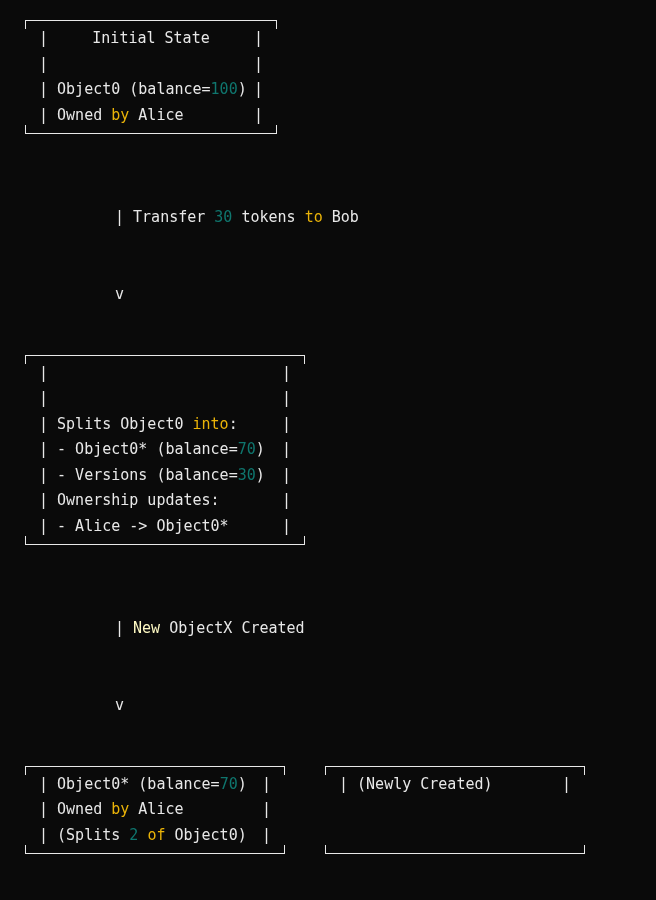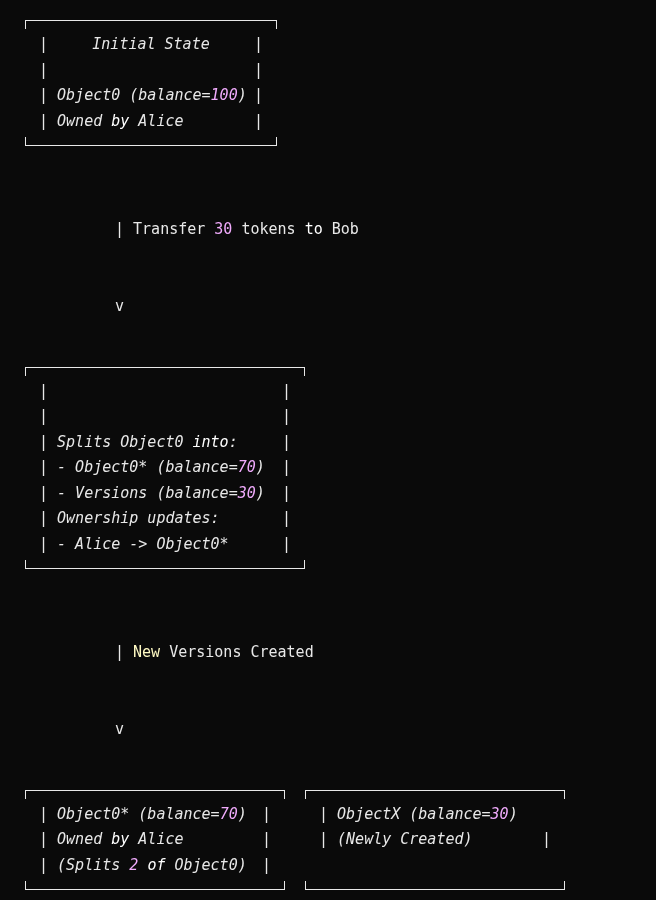--- a/index.html
+++ b/index.html
@@ -8,24 +8,23 @@
       color: #e8e8e8;
       font-family: 'Menlo', 'Monaco', 'Consolas', monospace;
       font-size: 15px;
       line-height: 1.7;
       padding: 20px 25px;
       width: 656px;
       height: 900px;
     }
     .box {
       position: relative;
-      padding: 12px 14px;
+      padding: 6px 14px;
       display: inline-block;
       vertical-align: top;
-      font-style: italic;
     }
     .box::before, .box::after {
       content: "";
       position: absolute;
       left: 0; right: 0;
       height: 8px;
       border-left: 1px solid #e8e8e8;
       border-right: 1px solid #e8e8e8;
     }
     .box::before { top: 0; border-top: 1px solid #e8e8e8; }
@@ -34,24 +33,24 @@
     .pipe-row {
       display: flex;
       justify-content: space-between;
     }
     .pipe-row .pipe-left::before { content: "| "; }
     .pipe-row .pipe-right::after { content: " |"; }
     .arrow-section {
       padding: 20px 0 22px 90px;
       white-space: pre;
     }
-    .num { color: #f0abfc; }
-    .kw { color: #ffffff; }
+    .num { color: #0f766e; }
+    .kw { color: #eab308; }
     .new { color: #fef9c3; }
-    .row { display: flex; gap: 20px; }
+    .row { display: flex; gap: 40px; }
   </style>
 </head>
 <body>
 
 
 
 
 <div class="box" style="width:252px">
   <div class="pipe-row">
       <span class="pipe-left"></span>
@@ -105,21 +104,21 @@
       <span class="pipe-right"></span>
     </div>
   <div class="pipe-row">
       <span class="pipe-left"> - Alice -&gt; Object0*</span>
       <span class="pipe-right"></span>
     </div>
 </div>
 
 
 <div class="arrow-section">
-  <div class="line"><span>| </span><span class="new">New</span><span> Versions Created</span></div>
+  <div class="line"><span>| </span><span class="new">New</span><span> ObjectX Created</span></div>
   <div class="line">v</div>
 </div>
 
 
 <div class="row">
   <div class="box" style="width:260px">
     <div class="pipe-row">
         <span class="pipe-left"><span>Object0* (balance=</span><span class="num">70</span><span>)</span></span>
         <span class="pipe-right"></span>
       </div>
@@ -128,24 +127,20 @@
         <span class="pipe-right"></span>
       </div>
     <div class="pipe-row">
         <span class="pipe-left"><span>(Splits </span><span class="num">2</span><span> </span><span class="kw">of</span><span> Object0)</span></span>
         <span class="pipe-right"></span>
       </div>
   </div>
 
   <div class="box" style="width:260px">
     <div class="pipe-row">
-        <span class="pipe-left"><span>ObjectX (balance=</span><span class="num">30</span><span>)</span></span>
-        <span class="pipe-right" style="opacity:0"></span>
-      </div>
-    <div class="pipe-row">
         <span class="pipe-left"> (Newly Created)</span>
         <span class="pipe-right"></span>
       </div>
   </div>
 </div>
 
 
 
 
 </body></html>

